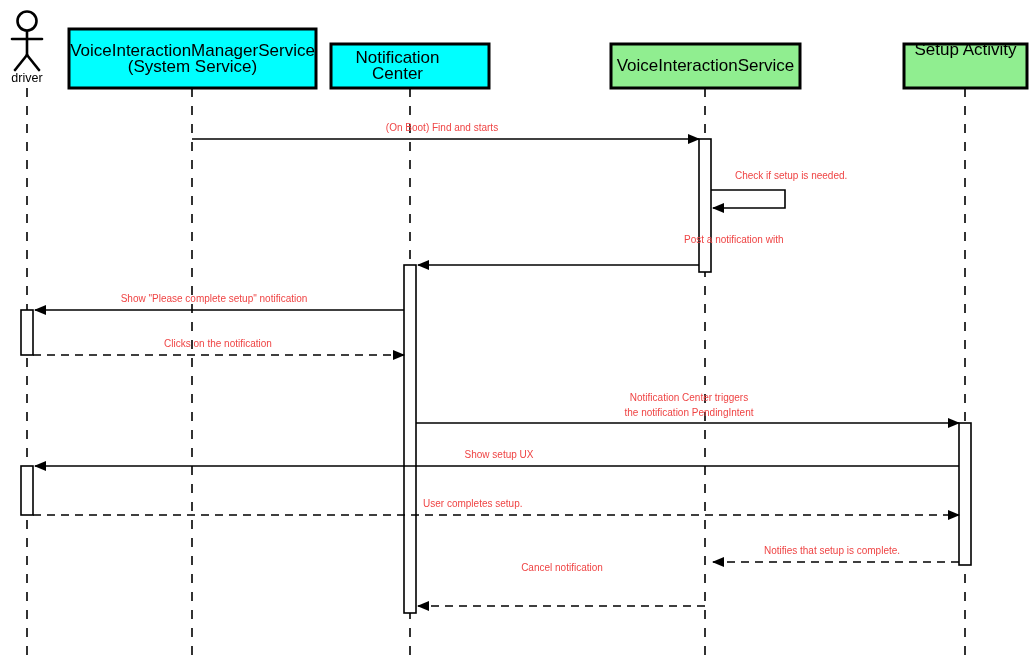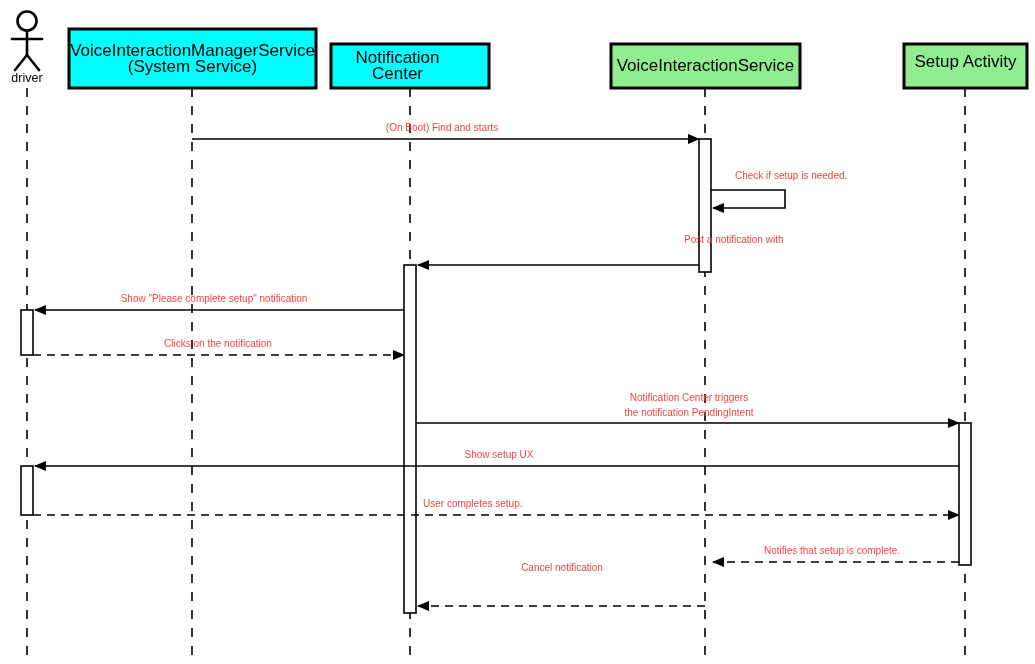--- a/index.html
+++ b/index.html
@@ -112,21 +112,21 @@
 
   <div class="boxlabel" style="left:69px;top:29px;width:247px;height:59px;flex-direction:column;">
     <span>VoiceInteractionManagerService</span>
     <span>(System Service)</span>
   </div>
 
   <div class="boxlabel" style="left:331px;top:44px;width:133px;height:44px;">Notification Center</div>
 
   <div class="boxlabel" style="left:611px;top:44px;width:189px;height:44px;">VoiceInteractionService</div>
 
-  <div class="boxlabel" style="left:904px;top:48px;width:123px;height:28px;">Setup Activity</div>
+  <div class="boxlabel" style="left:904px;top:36px;width:123px;height:28px;">Setup Activity</div>
 
   <div class="lbl ctr" style="left:442px;top:120px;">(On Boot) Find and starts</div>
 
   <div class="lbl" style="left:735px;top:168px;">Check if setup is needed.</div>
 
   <div class="lbl right2" style="left:684px;top:232px;text-align:left;transform:none;">
     <div style="text-align:right;padding-left:0;">Post a notification with</div>
   </div>
 
   <div class="lbl ctr" style="left:214px;top:291px;">Show "Please complete setup" notification</div>

